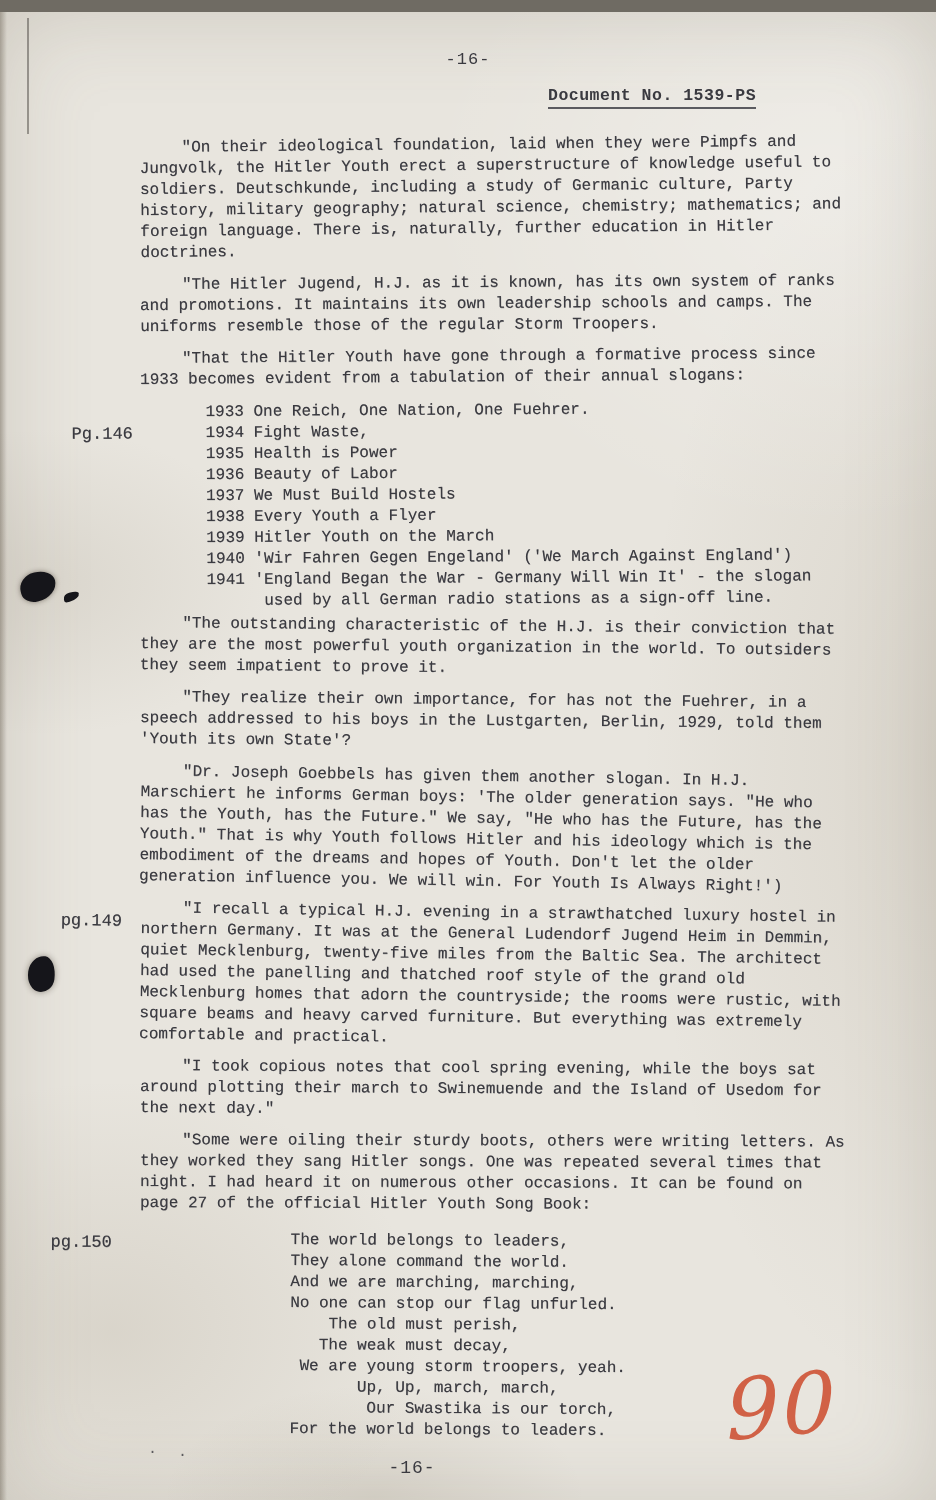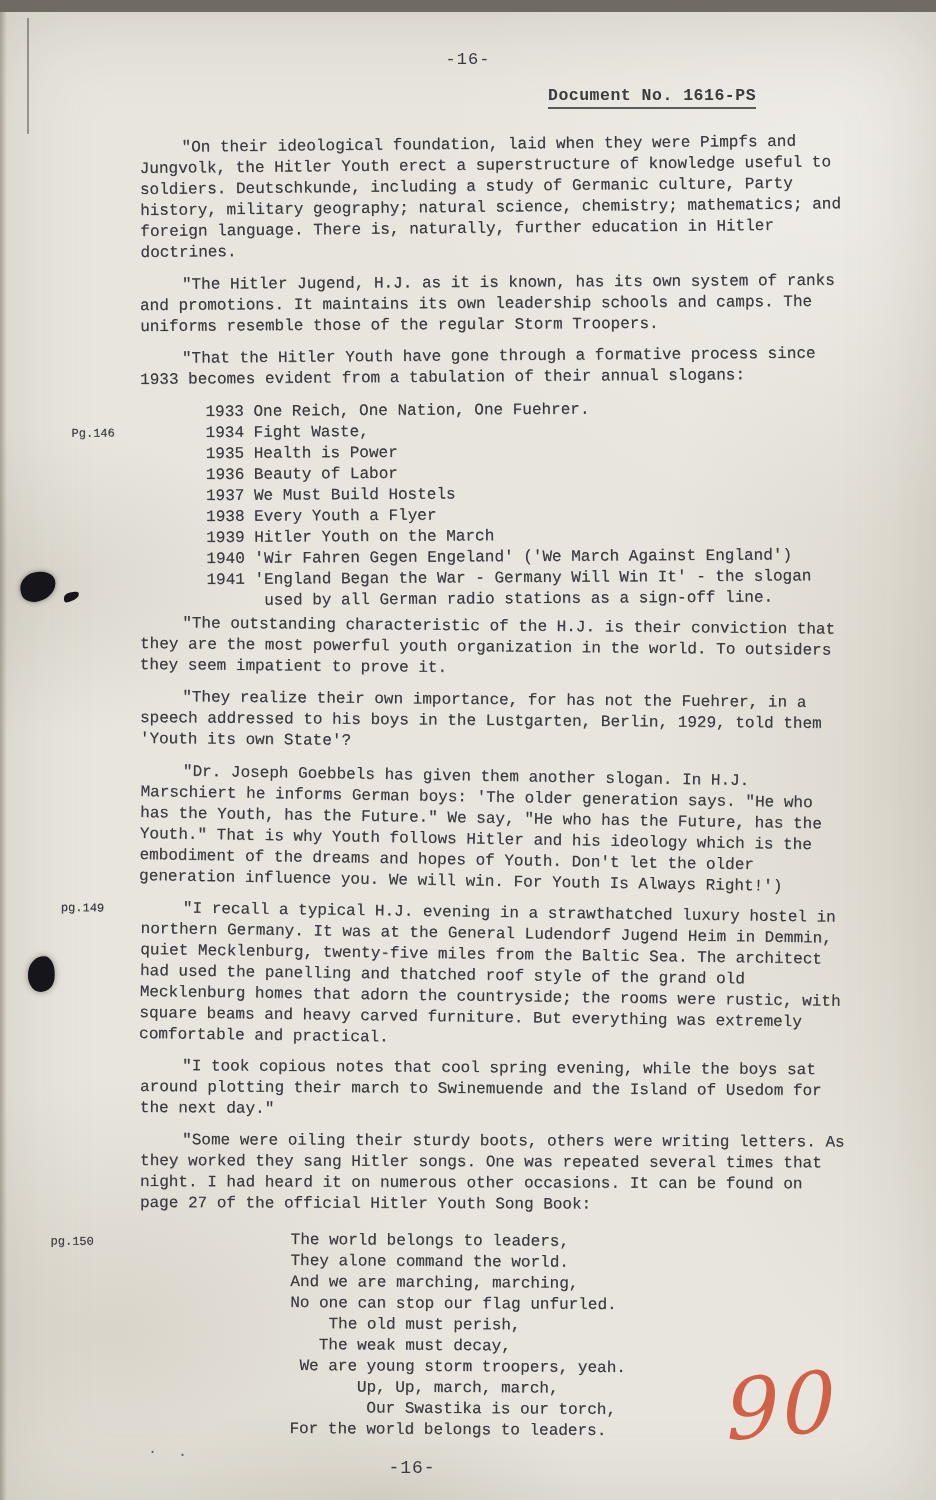--- a/index.html
+++ b/index.html
@@ -42,23 +42,23 @@
     position:absolute; top:126px; left:140px; width:706px;
     font-size:16px; line-height:21px;
     text-shadow:0.3px 0.3px 0.6px rgba(40,40,48,0.45);
   }
   .para { margin:0 0 11px 0; text-indent:42px; }
   .block { position:relative; margin:0 0 11px 0; }
   .pre { margin:0; white-space:pre; font:inherit; line-height:inherit; }
   .slogans-wrap { margin-left:66px; margin-bottom:0; }
   .after-slogans { margin-top:1px; }
   .poem-wrap { margin-left:150px; margin-top:16px; }
-  .margin-note { position:absolute; font-size:12px; white-space:nowrap; }
+  .margin-note { position:absolute; font-size:17px; white-space:nowrap; }
   .note-146 { left:-134px; top:21px; }
-  .note-149 { left:-80px; top:1px; }
+  .note-149 { left:-80px; top:13px; }
   .note-150 { left:-240px; top:3px;text-align:right; }
   
   .rA { transform:rotate(-0.55deg); transform-origin:0 50%; }
   .rB { transform:rotate(-0.35deg); transform-origin:0 50%; }
   .rC { transform:rotate(-0.45deg); transform-origin:0 50%; }
   .rD { transform:rotate(0.55deg);  transform-origin:0 50%; }
   .rE { transform:rotate(0.5deg);   transform-origin:0 50%; }
   .rF { transform:rotate(0.95deg);  transform-origin:0 50%; }
   .rG { transform:rotate(0.8deg);   transform-origin:0 50%; }
   .rH { transform:rotate(0.35deg);  transform-origin:0 50%; }
@@ -92,21 +92,21 @@
 </head>
 <body>
 
 <div class="page">
 
   <div class="scan-edge"></div>
   <div class="fold-line"></div>
 
   <div class="page-num top">-16-</div>
 
-  <div class="doc-no">Document No. 1616-PS</div>
+  <div class="doc-no">Document No. 1539-PS</div>
 
   <div class="content">
 
     <p class="para rA">"On their ideological foundation, laid when they were Pimpfs and Jungvolk, the Hitler Youth erect a superstructure of knowledge useful to soldiers.  Deutschkunde, including a study of Germanic culture, Party history, military geography; natural science, chemistry; mathematics; and foreign language.  There is, naturally, further education in Hitler doctrines.</p>
 
     <p class="para rB">"The Hitler Jugend, H.J. as it is known, has its own system of ranks and promotions.  It maintains its own leadership schools and camps.  The uniforms resemble those of the regular Storm Troopers.</p>
 
     <p class="para rC">"That the Hitler Youth have gone through a formative process since 1933 becomes evident from a tabulation of their annual slogans:</p>
 
     <div class="block slogans-wrap rB">

